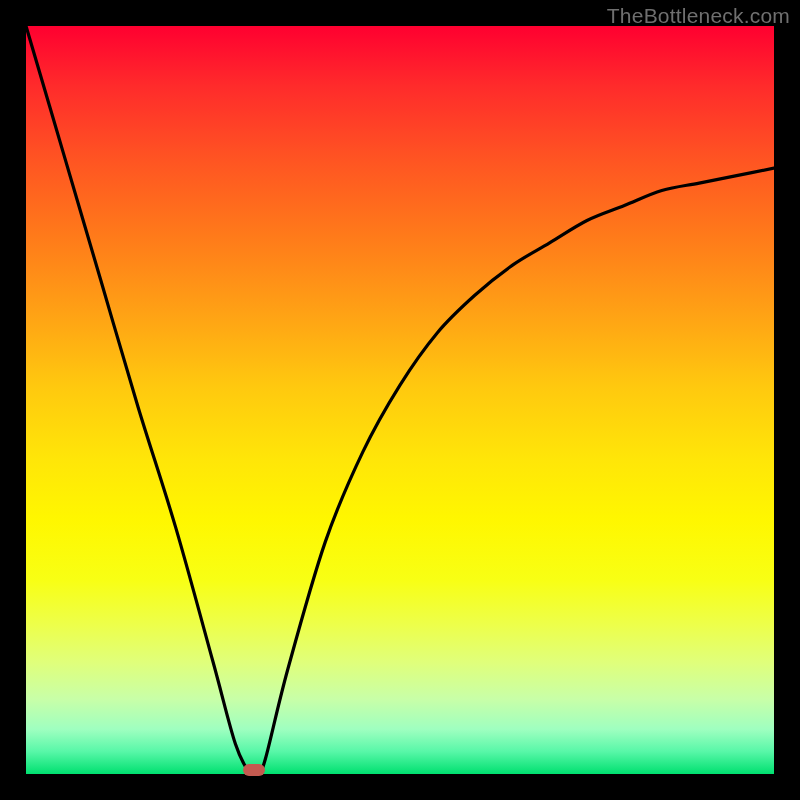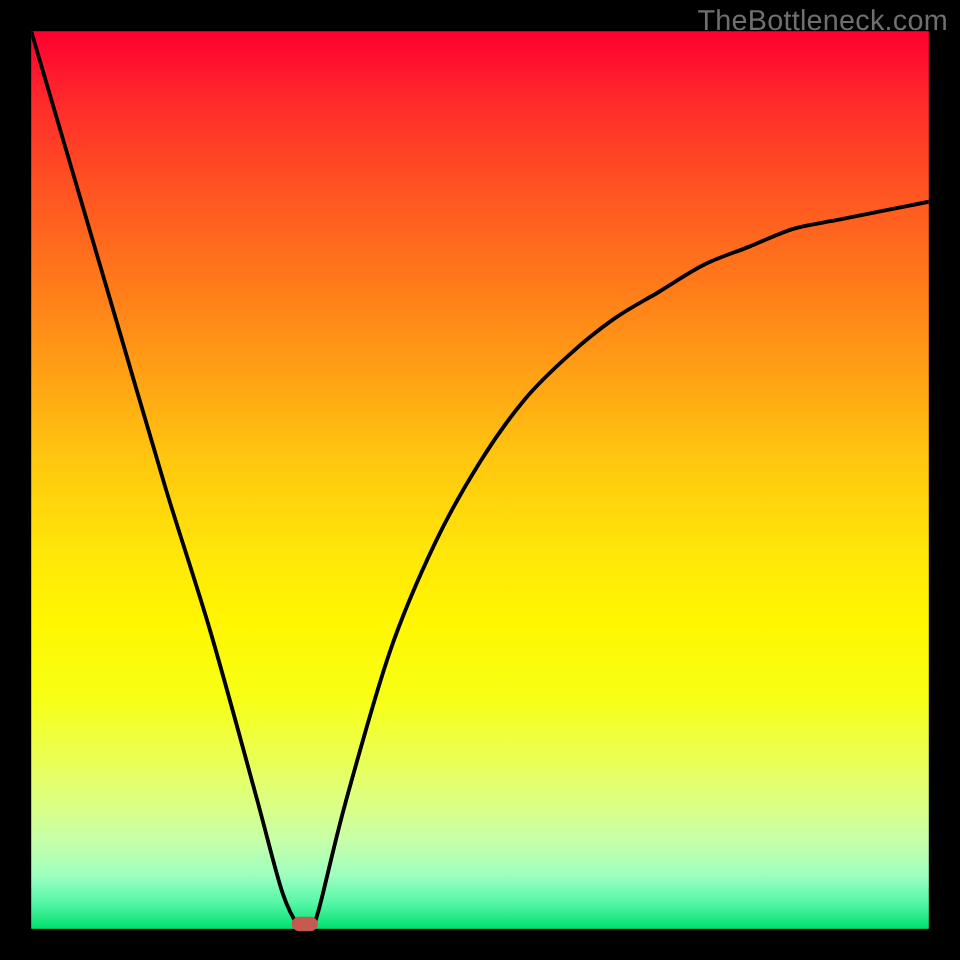--- a/index.html
+++ b/index.html
@@ -33,21 +33,21 @@
       #9fffc0 94%,
       #58f7a8 97%,
       #00e070 100%
     );
   }
   .watermark {
     position: absolute;
     top: 4px;
     right: 10px;
     color: #6f6f6f;
-    font-size: 24px;
+    font-size: 21px;
     font-weight: 500;
     letter-spacing: 0.2px;
     text-align: center;
   }
   svg.curve {
     position: absolute;
     left: 0;
     top: 0;
     width: 748px;
     height: 748px;

